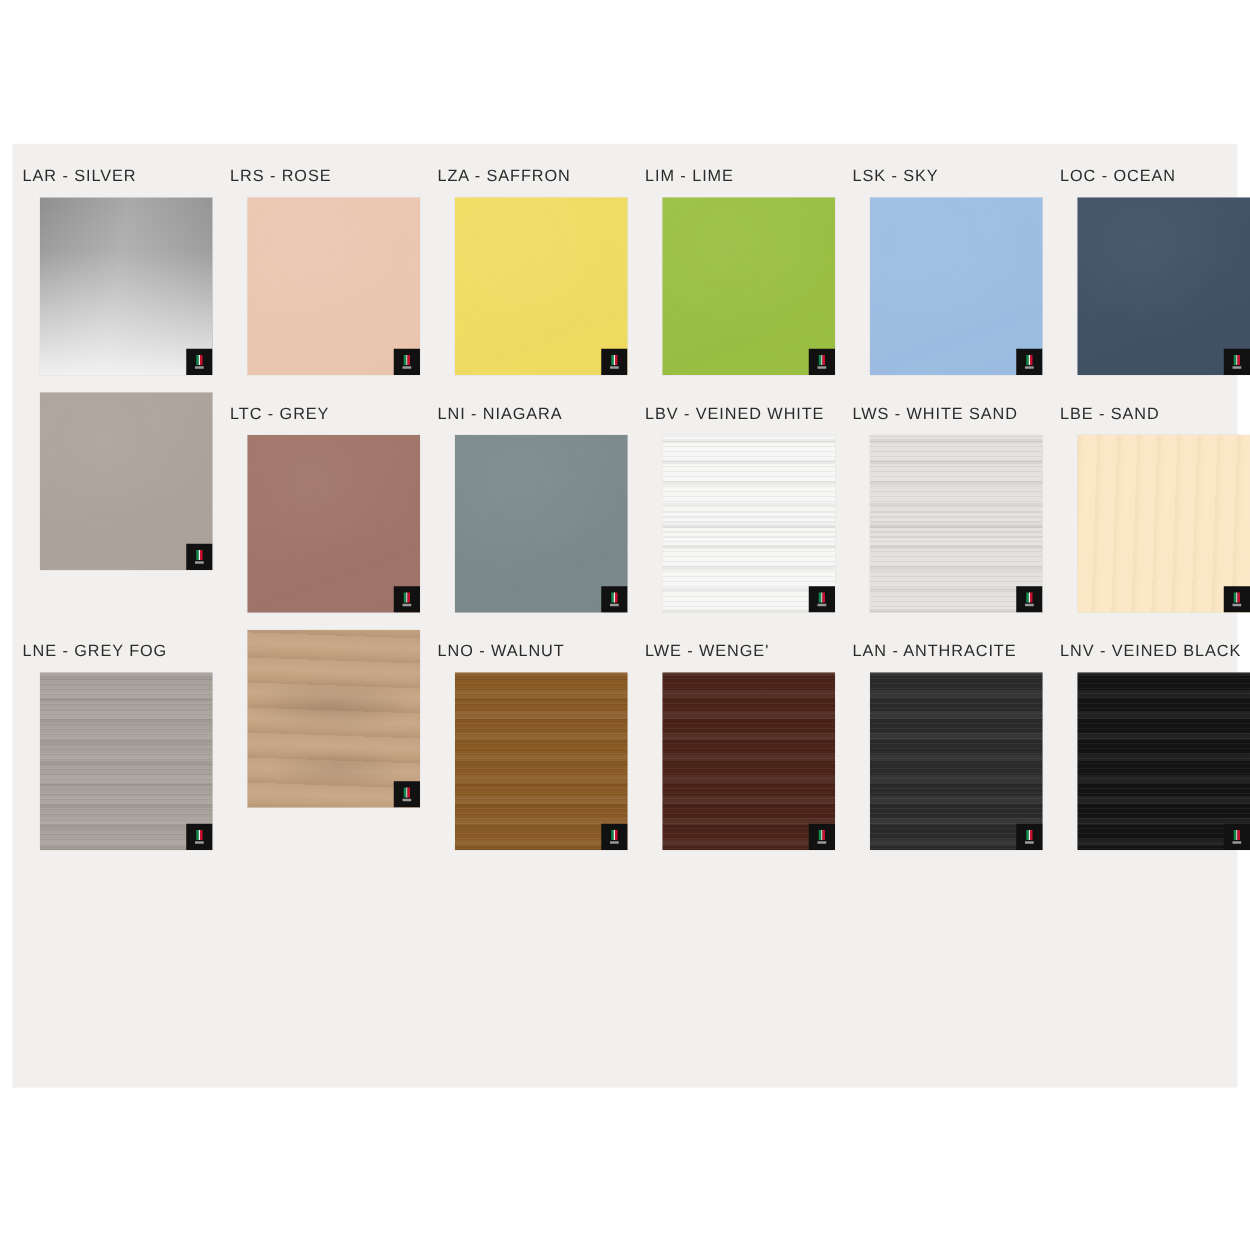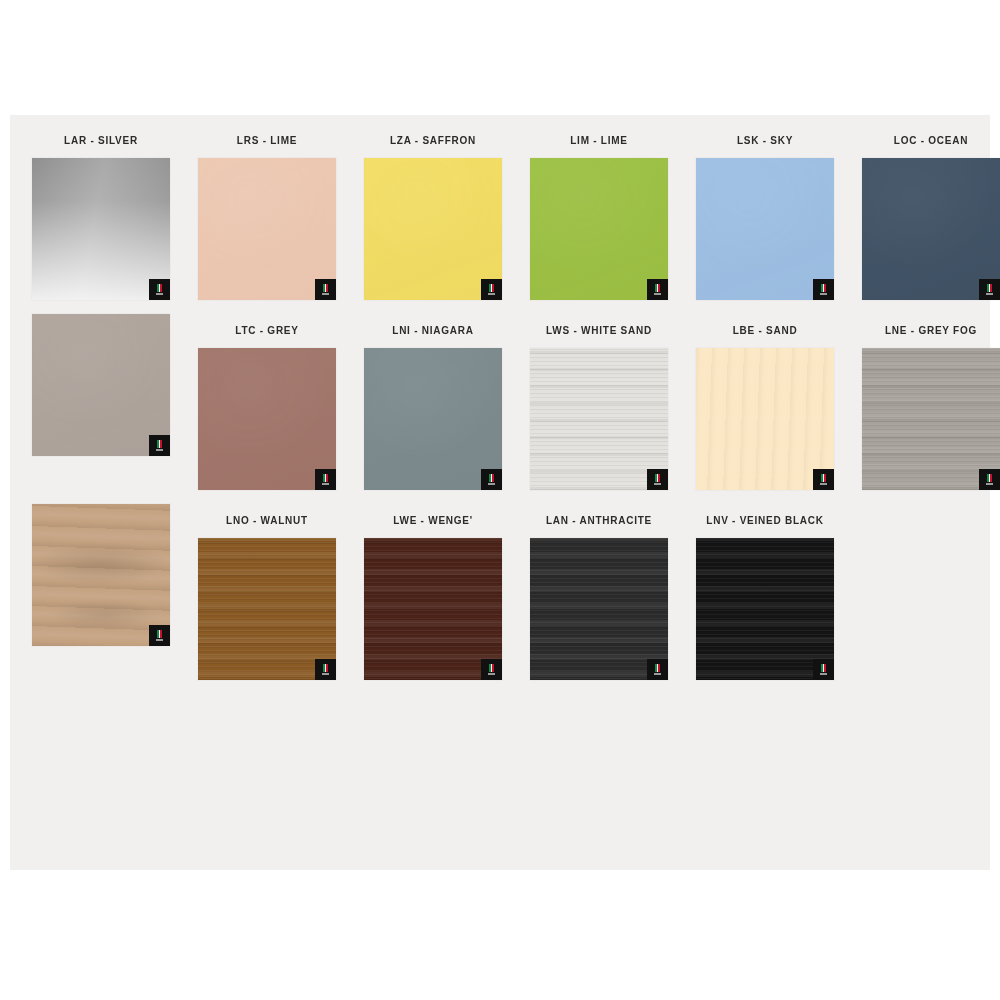--- a/index.html
+++ b/index.html
@@ -30,23 +30,23 @@
 
   .cell {
     width: 166px;
     height: 190px;
     position: relative;
   }
 
   .swatch-label {
     height: 34px;
     line-height: 34px;
-    text-align: center;
-    font-size: 10px;
-    font-weight: 700;
+    text-align: left;
+    font-size: 13px;
+    font-weight: 400;
     letter-spacing: 0.75px;
     color: #2b2b2b;
     white-space: nowrap;
     font-family: "Liberation Sans", sans-serif;
   }
 
   .swatch {
     position: relative;
     width: 138px;
     height: 142px;
@@ -160,21 +160,21 @@
                 <i class="g"></i>
                 <i class="w"></i>
                 <i class="r"></i>
               </span>
               <span class="word"></span>
             </span>
           </div>
         </div>
       </div>
       <div class="cell">
-        <div class="swatch-label">LRS - LIME</div>
+        <div class="swatch-label">LRS - ROSE</div>
         <div class="swatch" style="background-color: rgb(237, 200, 178);">
           <div class="tex sheen light"></div>
           <div class="badge" style="background: rgb(17, 17, 17);">
             <span class="logo">
               <span class="bars">
                 <i class="g"></i>
                 <i class="w"></i>
                 <i class="r"></i>
               </span>
               <span class="word"></span>
@@ -274,20 +274,36 @@
               </span>
               <span class="word"></span>
             </span>
           </div>
         </div>
       </div>
       <div class="cell">
         <div class="swatch-label">LNI - NIAGARA</div>
         <div class="swatch" style="background-color: rgb(124, 138, 142);">
           <div class="tex sheen light"></div>
+          <div class="badge" style="background: rgb(17, 17, 17);">
+            <span class="logo">
+              <span class="bars">
+                <i class="g"></i>
+                <i class="w"></i>
+                <i class="r"></i>
+              </span>
+              <span class="word"></span>
+            </span>
+          </div>
+        </div>
+      </div>
+      <div class="cell">
+        <div class="swatch-label">LBV - VEINED WHITE</div>
+        <div class="swatch" style="background-color: rgb(247, 247, 246);">
+          <div class="tex grain-h strong"></div>
           <div class="badge" style="background: rgb(17, 17, 17);">
             <span class="logo">
               <span class="bars">
                 <i class="g"></i>
                 <i class="w"></i>
                 <i class="r"></i>
               </span>
               <span class="word"></span>
             </span>
           </div>

